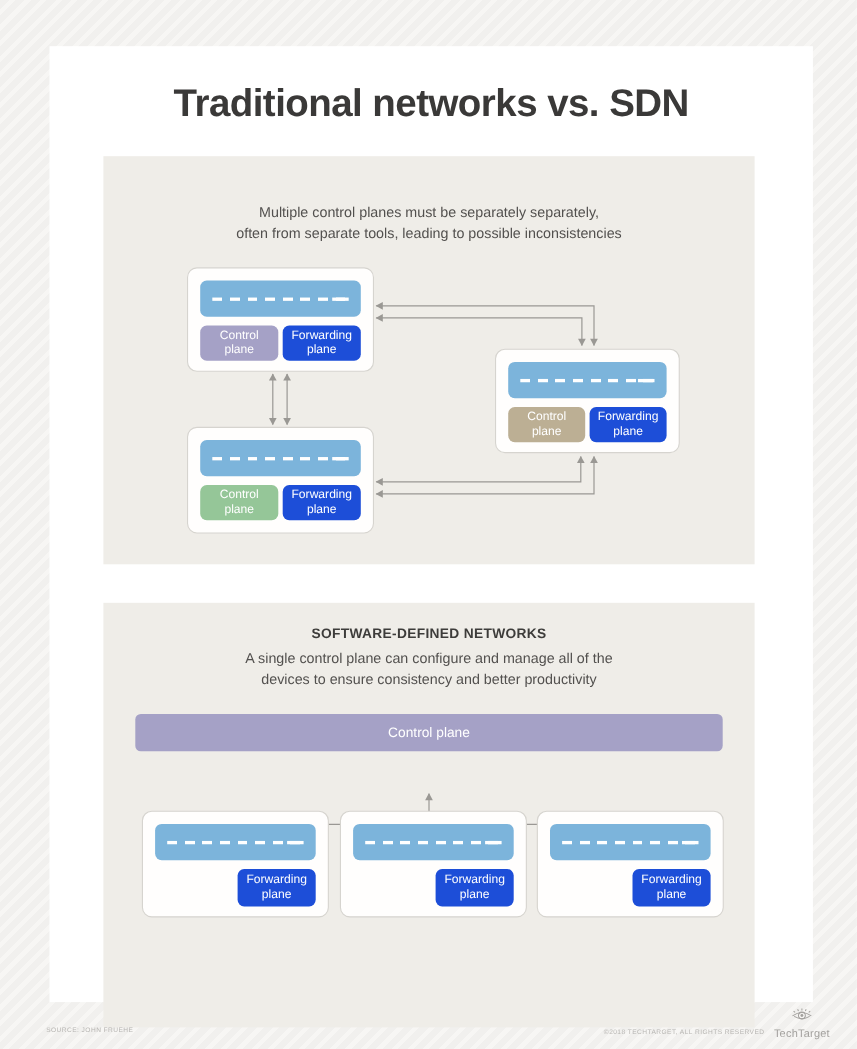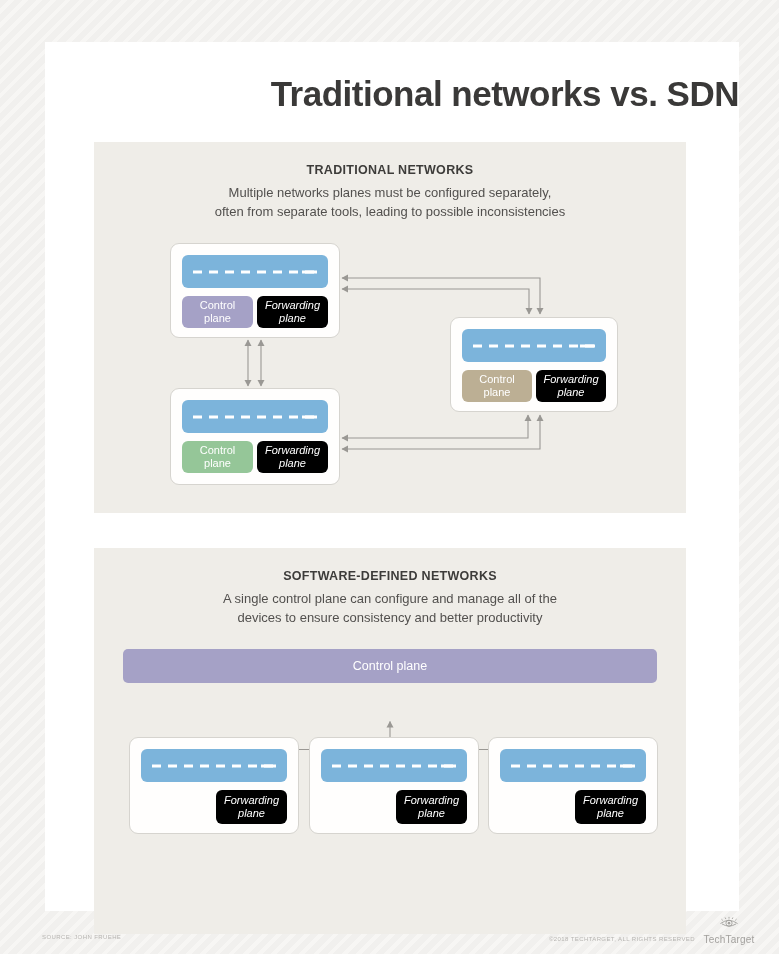--- a/index.html
+++ b/index.html
@@ -3,21 +3,21 @@
 <meta charset="utf-8">
 <style>
   * { margin:0; padding:0; box-sizing:border-box; }
   body { font-family:"Liberation Sans", sans-serif; }
   #page {
     position:relative; width:779px; height:954px; overflow:hidden;
     background:repeating-linear-gradient(135deg,#f1f0ee 0 6px,#f7f6f4 6px 10px);
   }
   .card { position:absolute; left:45px; top:42px; width:694px; height:869px; background:#ffffff; }
   .title {
-    position:absolute; left:0; top:32px; width:100%; text-align:right;
+    position:absolute; left:0; top:32px; width:100%; text-align:center;
     font-size:35px; font-weight:bold; color:#3a3938; letter-spacing:-0.5px;
   }
   .section { position:absolute; left:49px; width:592px; background:#efede8; }
   .section.trad { top:100px; height:371px; }
   .section.sdn  { top:506px; height:386px; }
   .sec-head {
     position:absolute; left:0; top:21px; width:100%; text-align:center;
     font-size:12.5px; font-weight:bold; color:#3d3c3a; letter-spacing:0.3px;
   }
   .sec-desc {
@@ -32,21 +32,21 @@
   .dashline {
     position:absolute; left:11px; right:11px; top:50%; height:3px; transform:translateY(-50%);
     background:repeating-linear-gradient(90deg,#ffffff 0 9px,rgba(255,255,255,0) 9px 16px);
   }
   .dashline::after { content:""; position:absolute; right:0; top:0; height:3px; width:15px; background:#ffffff; }
   .planes { display:flex; gap:4px; margin-top:8px; }
   .plane {
     flex:1; height:32px; border-radius:6px; color:#ffffff; font-size:11px; line-height:1.18;
     display:flex; align-items:center; justify-content:center; text-align:center; white-space:pre-line;
   }
-  .plane.fwd { background:#000000;font-style:italic; }
+  .plane.fwd { background:#1d4ed8; }
   .plane.control[data-color="purple"] { background:#a5a1c6; }
   .plane.control[data-color="tan"]    { background:#bcaf94; }
   .plane.control[data-color="green"]  { background:#95c698; }
   .sdn-planes { display:flex; justify-content:flex-end; margin-top:8px; }
   .sdn-planes .plane { flex:none; width:71px; height:34px; }
   .cp-bar {
     position:absolute; left:29px; top:101px; width:534px; height:34px; background:#a5a1c6;
     border-radius:5px; color:#ffffff; font-size:12.5px;
     display:flex; align-items:center; justify-content:center;
   }
@@ -68,22 +68,21 @@
     </marker>
   </defs>
 </svg>
 
 <div id="page">
   <div class="card">
 
     <div class="title">Traditional networks vs. SDN</div>
 
     <div class="section trad">
-      <div class="sec-head">TRADITIONAL NETWORKS</div>
-      <div class="sec-desc">Multiple networks planes must be configured separately,
+      <div class="sec-desc">Multiple control planes must be separately separately,
 often from separate tools, leading to possible inconsistencies</div>
 
       <svg class="arrows" viewBox="0 0 592 371">
         <path d="M154,198 L154,244" marker-start="url(#ah)" marker-end="url(#ah)"></path>
         <path d="M167,198 L167,244" marker-start="url(#ah)" marker-end="url(#ah)"></path>
         <path d="M248,136 L446,136 L446,172" marker-start="url(#ah)" marker-end="url(#ah)"></path>
         <path d="M248,147 L435,147 L435,172" marker-start="url(#ah)" marker-end="url(#ah)"></path>
         <path d="M248,296 L434,296 L434,273" marker-start="url(#ah)" marker-end="url(#ah)"></path>
         <path d="M248,307 L446,307 L446,273" marker-start="url(#ah)" marker-end="url(#ah)"></path>
       </svg>

